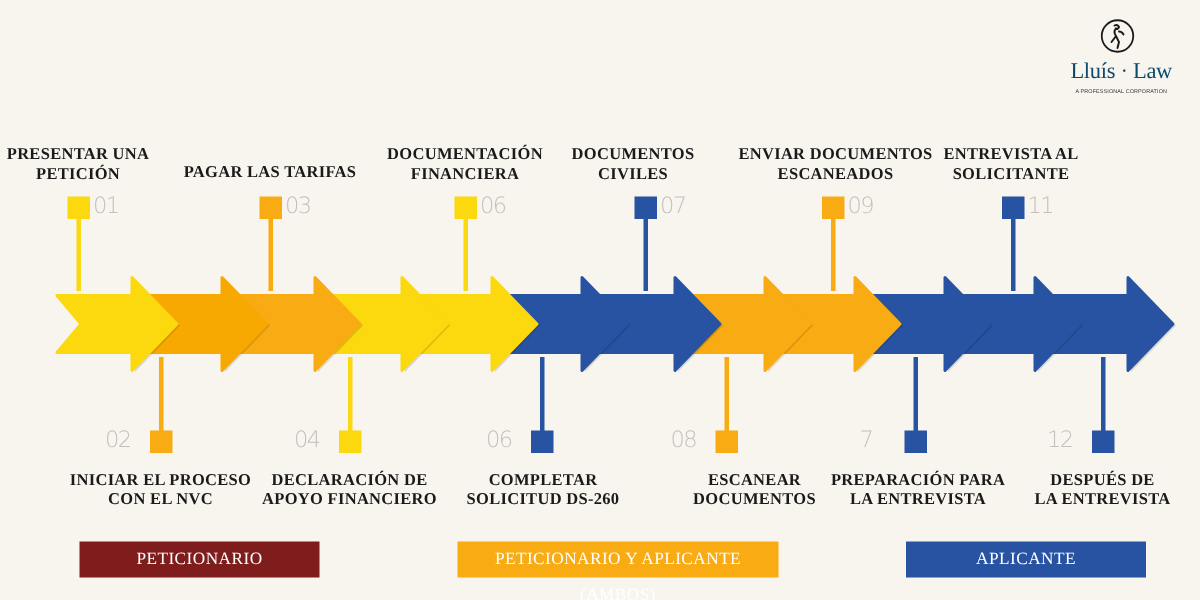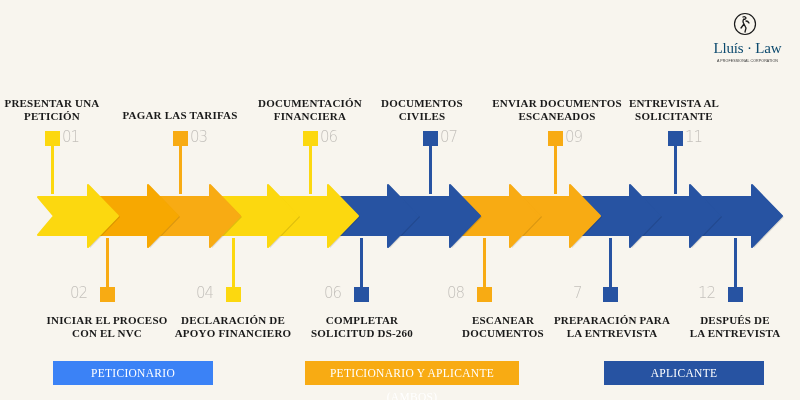--- a/index.html
+++ b/index.html
@@ -138,16 +138,16 @@
       <div class="marker-square" style="background: rgb(39, 83, 162); left: 668px; top: 131px;"></div>
       <div class="marker-line" style="background: rgb(39, 83, 162); left: 674px; top: 146px; height: 48px;"></div>
       <div class="step-num" style="left: 685px; top: 130px;">11</div>
       <div class="step-label" style="left: 599px; top: 97px;">ENTREVISTA AL<br>SOLICITANTE</div>
       <div class="marker-square" style="background: rgb(39, 83, 162); left: 728px; top: 287px;"></div>
       <div class="marker-line" style="background: rgb(39, 83, 162); left: 734px; top: 238px; height: 50px;"></div>
       <div class="step-num" style="left: 698px; top: 286px;">12</div>
       <div class="step-label" style="left: 660px; top: 314px;">DESPUÉS DE<br>LA ENTREVISTA</div>
     </div>
 
-  <div class="legend-bar" style="left:53px;width:160px;background:#3b82f6;">PETICIONARIO</div>
+  <div class="legend-bar" style="left:53px;width:160px;background:#7f1d1d;">PETICIONARIO</div>
   <div class="legend-bar" style="left:305px;width:214px;background:#f8ab13;">PETICIONARIO Y APLICANTE (AMBOS)</div>
   <div class="legend-bar" style="left:604px;width:160px;background:#2753a2;">APLICANTE</div>
 </div>
 
 </body></html>

